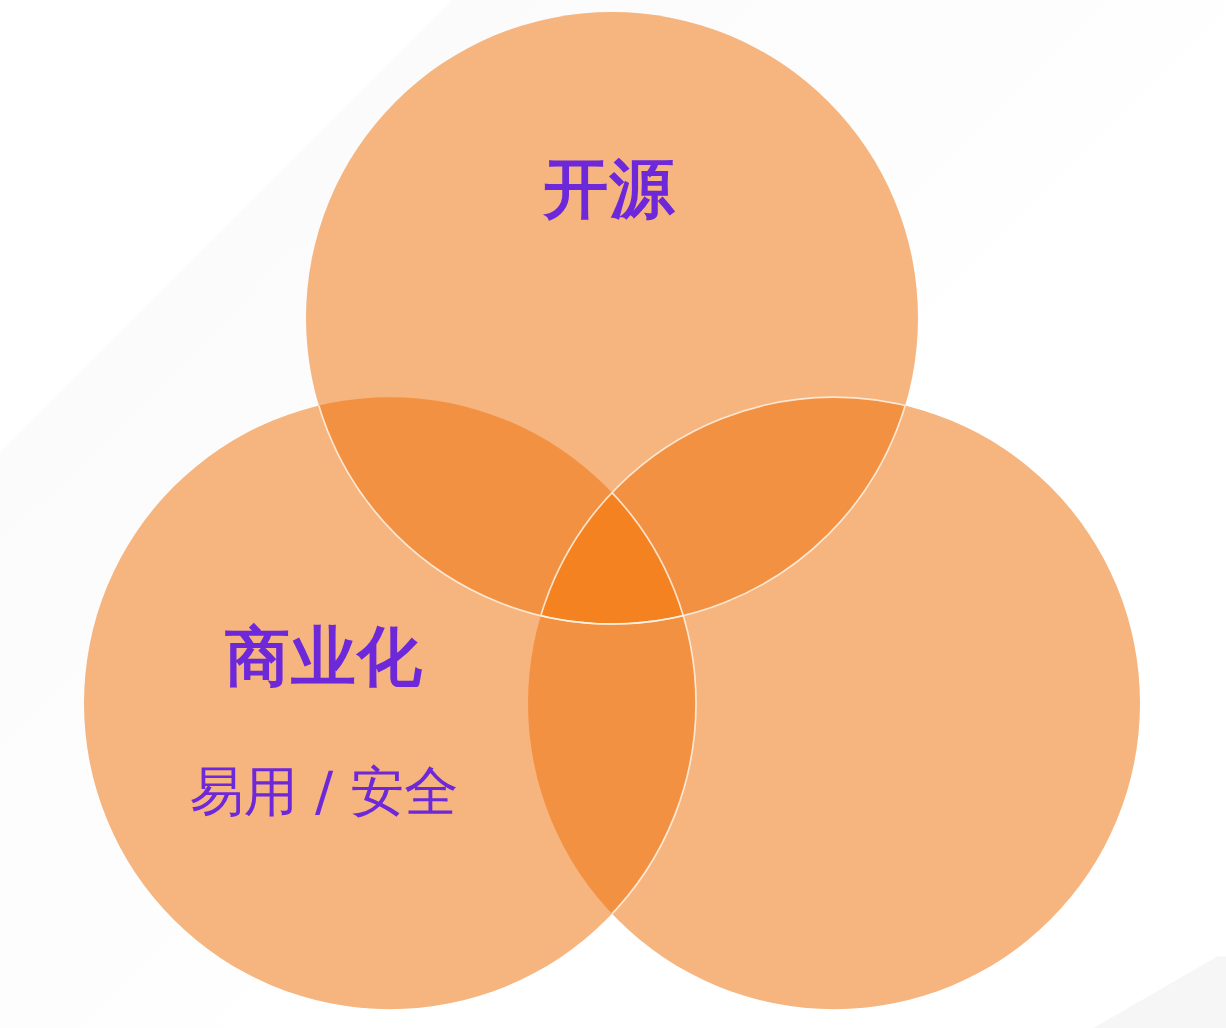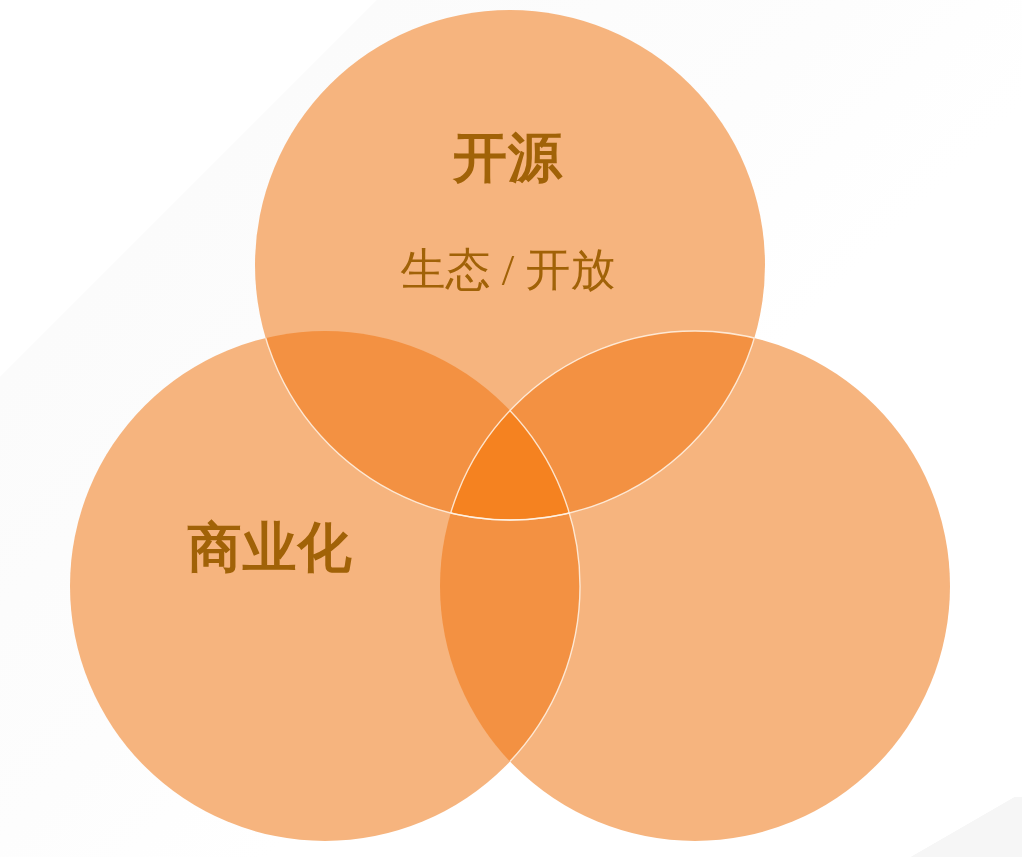--- a/index.html
+++ b/index.html
@@ -33,23 +33,22 @@
     position: absolute;
     left: 0;
     top: 0;
     width: 1022px;
     height: 857px;
   }
   .label {
     position: absolute;
     transform: translateX(-50%);
     white-space: nowrap;
-    color: #a16207;
+    color: #6d28d9;
     text-align: center;
-    font-family: Liberation Serif, serif;
   }
   .label .title {
     display: block;
     font-weight: bold;
     font-size: 54px;
     line-height: 60px;
     letter-spacing: 1px;
   }
   .label .subtitle {
     display: block;
@@ -104,21 +103,21 @@
       <circle cx="325" cy="586" r="255"></circle>
     </g>
     <g clip-path="url(#clip-top)">
       <circle cx="695" cy="586" r="255"></circle>
     </g>
   </g>
 </svg>
 
 <div class="label" style="left:508px; top:128px;">
   <span class="title">开源</span>
-  <span class="subtitle">生态 / 开放</span>
 </div>
 
 <div class="label" style="left:270px; top:518px;">
   <span class="title">商业化</span>
+  <span class="subtitle">易用 / 安全</span>
 </div>
 
 <div class="label" style="left:748px; top:518px;">
 </div>
 
 </body></html>

